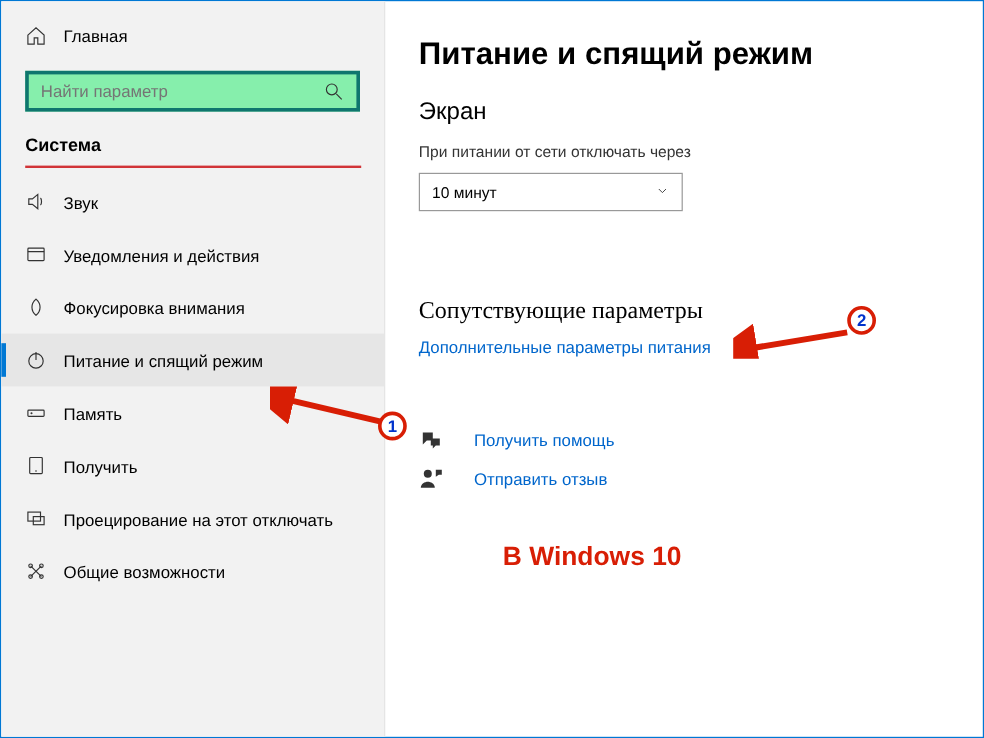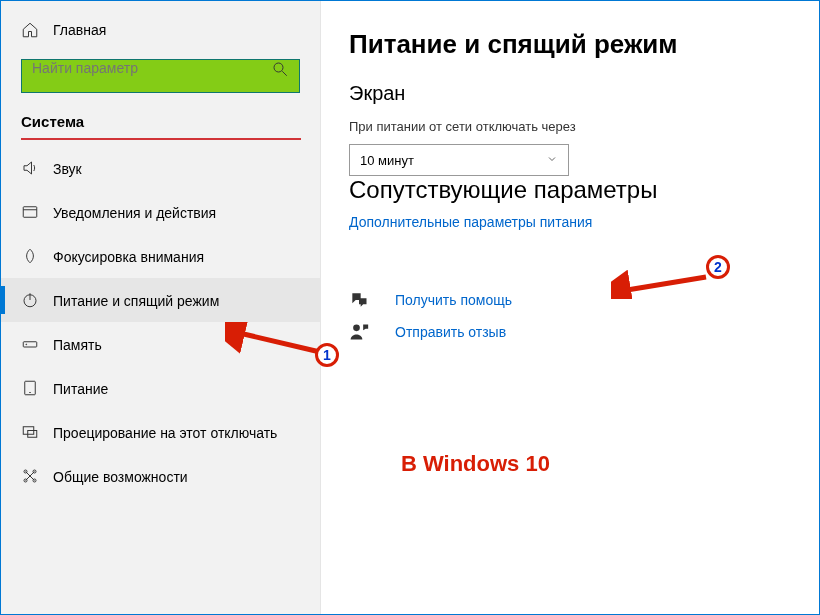--- a/index.html
+++ b/index.html
@@ -38,25 +38,25 @@
     width: 18px;
     height: 18px;
     display: inline-flex;
     align-items: center;
     justify-content: center;
     flex-shrink: 0;
   }
   .icon svg { width: 18px; height: 18px; stroke: #333; stroke-width: 1.3; fill: none; }
   .search-box {
     margin: 10px 20px 16px 20px;
-    border: 1px solid #0f766e;
-    background: #84cc16;
+    border: 3px solid #0f766e;
+    background: #86efac;
     height: 34px;
     display: flex;
-    align-items: flex-start;
+    align-items: center;
     padding: 0 10px;
     justify-content: space-between;
   }
   .search-box input {
     border: none;
     outline: none;
     font-size: 14px;
     width: 100%;
     background: transparent;
     color: #555;
@@ -120,44 +120,46 @@
     display: flex;
     align-items: center;
     justify-content: space-between;
     padding: 0 10px;
     background: #fff;
     font-size: 13px;
     margin-top: 10px;
   }
   .dropdown svg { width: 12px; height: 12px; stroke: #333; stroke-width: 1.5; fill: none; }
   .related-title {
-    font-size: 24px;
+    font-size: 20px;
     font-weight: 400;
+    margin-top: 72px;
     margin-bottom: 10px;
+    font-family: Liberation Serif, serif;
   }
   .link {
     color: #0066cc;
     font-size: 14px;
     cursor: pointer;
   }
   .support-row {
     display: flex;
     align-items: center;
     gap: 26px;
     margin-top: 12px;
   }
   .support-row.first { margin-top: 60px; }
   .support-icon { width: 20px; height: 20px; }
   .support-icon svg { width: 20px; height: 20px; fill: #333; }
   .annotation-text {
     color: #d81e05;
     font-weight: 700;
     font-size: 22px;
     position: absolute;
-    left: 80px;
+    left: 98px;
     top: 450px;
     text-align: center;
   }
   
   .arrow {
     position: absolute;
     pointer-events: none;
   }
   .badge {
     position: absolute;
@@ -248,21 +250,21 @@
         </span>
         <span>Память</span>
       </li>
       <li class="nav-item">
         <span class="icon">
           <svg viewBox="0 0 24 24">
               <rect x="5" y="3" width="14" height="18" rx="1"></rect>
               <line x1="11" y1="18" x2="13" y2="18"></line>
             </svg>
         </span>
-        <span>Питание</span>
+        <span>Получить</span>
       </li>
       <li class="nav-item">
         <span class="icon">
           <svg viewBox="0 0 24 24">
               <rect x="3" y="5" width="14" height="10"></rect>
               <rect x="9" y="10" width="12" height="9"></rect>
             </svg>
         </span>
         <span>Проецирование на этот отключать</span>
       </li>

